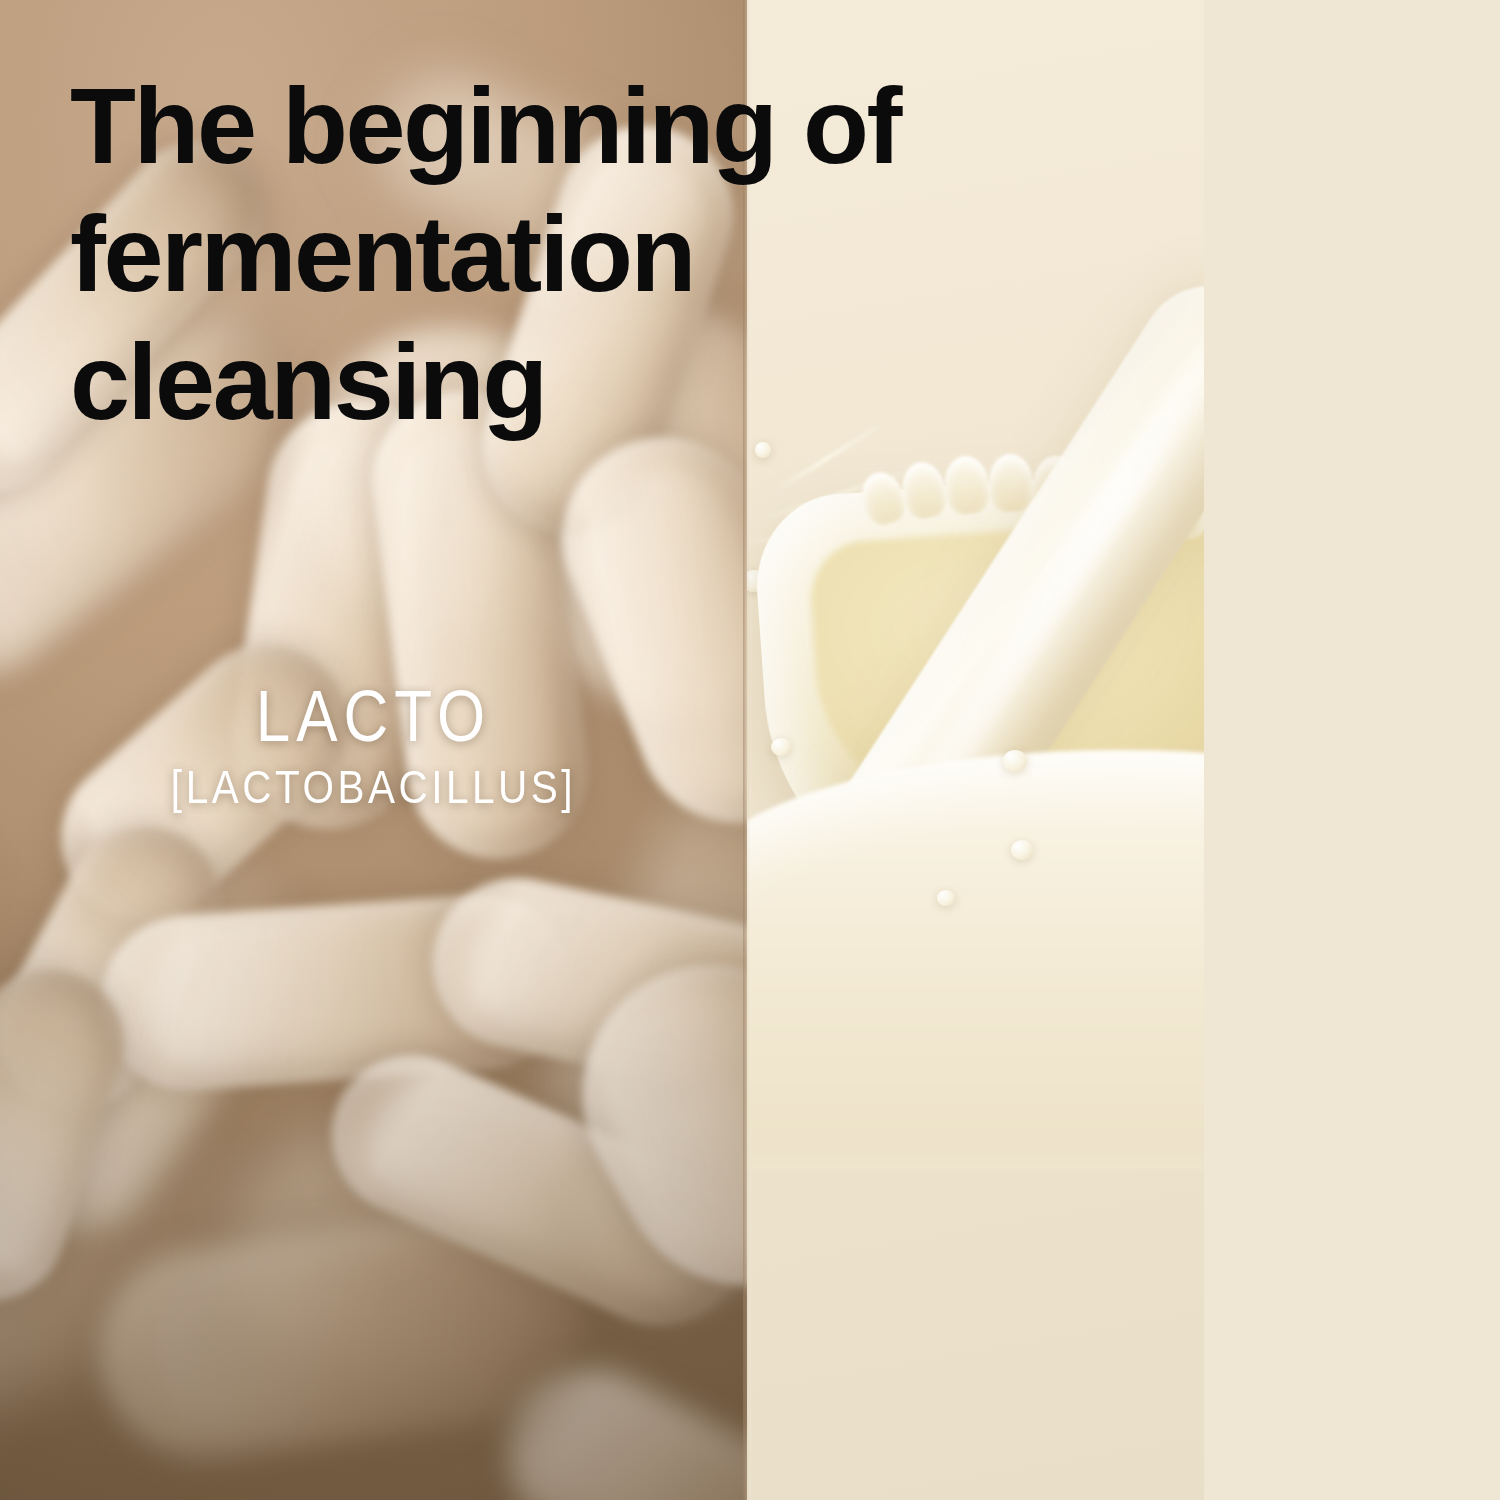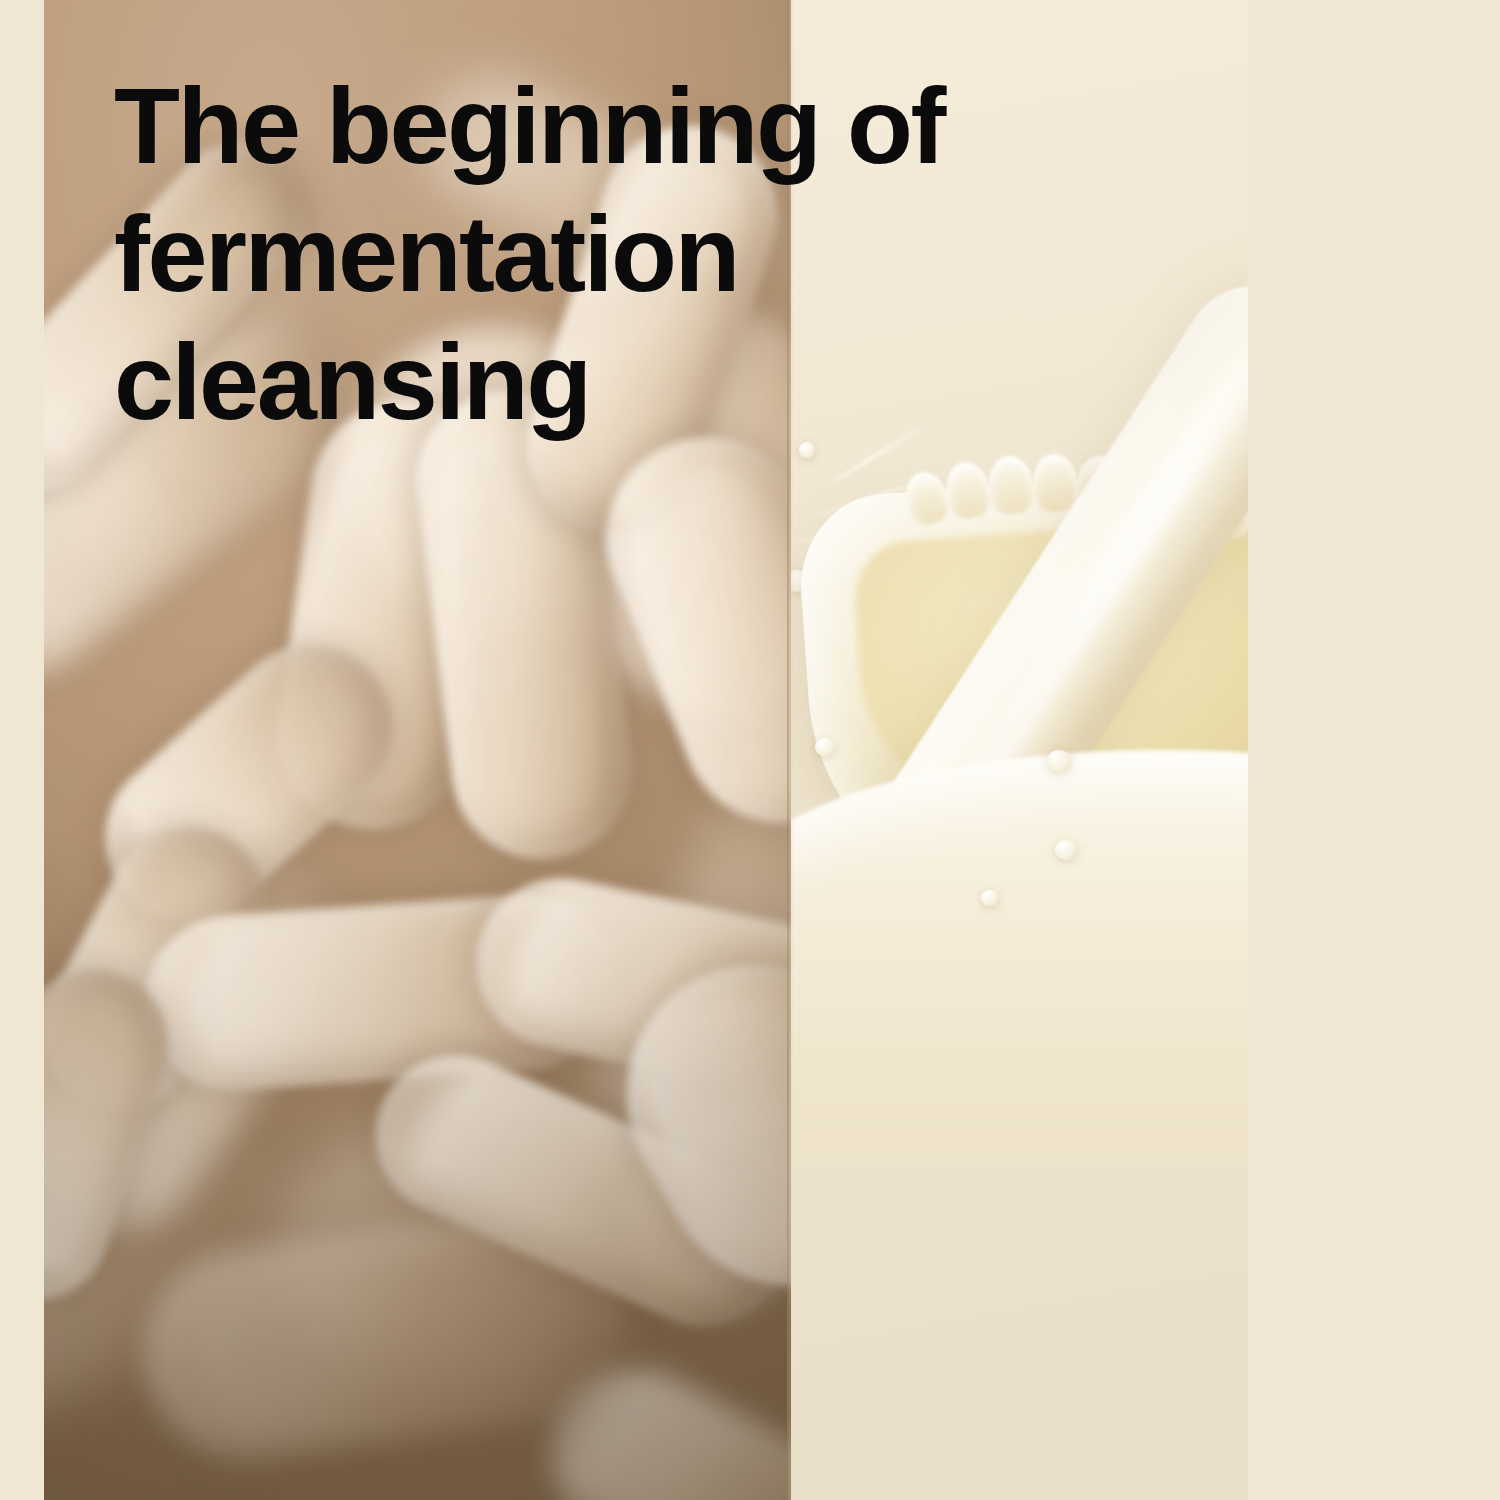--- a/index.html
+++ b/index.html
@@ -8,21 +8,20 @@
     width:1500px; height:1500px;
     background:#EFE6D3;
     font-family:"Liberation Sans", sans-serif;
     overflow:hidden;
   }
 
   .poster {
     position:relative;
     width:1204px; height:1500px;
     overflow:hidden;
-    margin-left:44px;
   }
 
   
   .panel-left {
     position:absolute; left:0; top:0;
     width:747px; height:1500px;
     overflow:hidden;
     background:
       radial-gradient(120% 90% at 30% 8%, #C7A98C 0%, #BC9C7C 38%, #A98B6B 70%, #8C7254 100%);
   }
@@ -339,16 +338,20 @@
       <div class="droplet" style="left:190px; top:470px; width:18px; height:16px;"></div>
     </div>
   </div>
 
   <div class="divider"></div>
 
   <h1 class="headline">The beginning of
 fermentation
 cleansing</h1>
 
+  <div class="lacto-block">
+    <div class="lacto-main">LACTO</div>
+    <div class="lacto-sub">[LACTOBACILLUS]</div>
+  </div>
 
 
 
 </div>
 
 </body></html>

